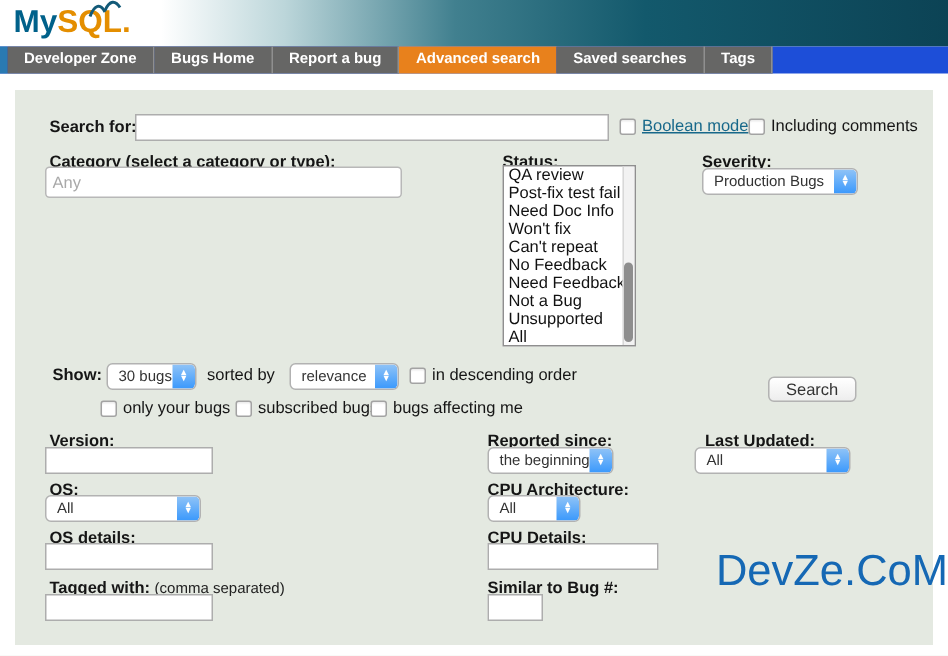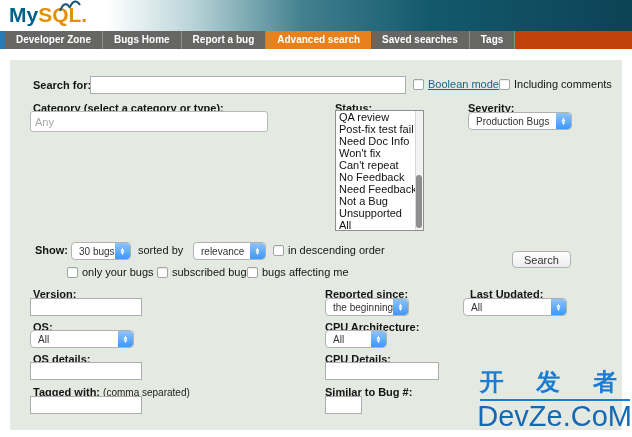--- a/index.html
+++ b/index.html
@@ -10,21 +10,21 @@
   
   .header { position:absolute; left:0; top:0; width:632px; height:31px;
     background:linear-gradient(to right,#ffffff 0%,#ffffff 17%,#bcd6da 30%,#41808f 48%,#13596c 68%,#0c4355 100%); }
   .logo { position:absolute; left:9px; top:3px; font-size:21px; font-weight:bold; letter-spacing:0; }
   .logo .my { color:#00618a; }
   .logo .sql { color:#e48e00; }
   .logo .dot { color:#e48e00; }
   .swoosh { position:absolute; left:58px; top:-1px; }
 
   
-  .nav { position:absolute; left:0; top:31px; width:632px; height:18px; background:#c2410c; display:flex;text-align:center; }
+  .nav { position:absolute; left:0; top:31px; width:632px; height:18px; background:#1d4ed8; display:flex;text-align:center; }
   .nav-edge { width:5px; height:18px; background:#2a7ab2; }
   .tab { height:18px; line-height:18px; padding:0 11px; font-size:10px; font-weight:bold; color:#fff;
          background:#666665; border-right:1px solid #8f8f8f; cursor:pointer; white-space:nowrap; }
   .tab.active { background:#e8811c; border-right:none; }
 
   
   .panel { position:absolute; left:10px; top:60px; width:612px; height:370px; background:#e4e9e1; }
 
   .lbl { position:absolute; font-size:11px; font-weight:bold; color:#151515; white-space:nowrap; }
   .hint { font-size:10px; font-weight:normal; color:#222; }
@@ -201,17 +201,16 @@
     <div class="mselect" style="left:453px; top:238px; width:104px;">
       <span class="mtxt">All</span>
       <span class="mcap">
           <span>▲</span>
           <span>▼</span>
         </span>
     </div>
   </div>
 
   <div class="wm">
-    <div><span class="wm-cn">开 发 者</span></div>
     <div class="wm-en">DevZe.CoM</div>
   </div>
 
 </div>
 
 </body></html>

